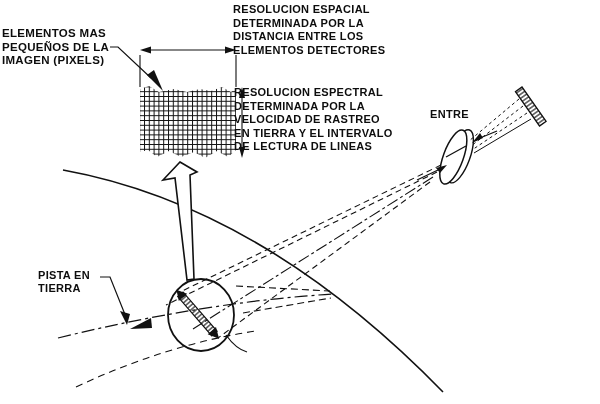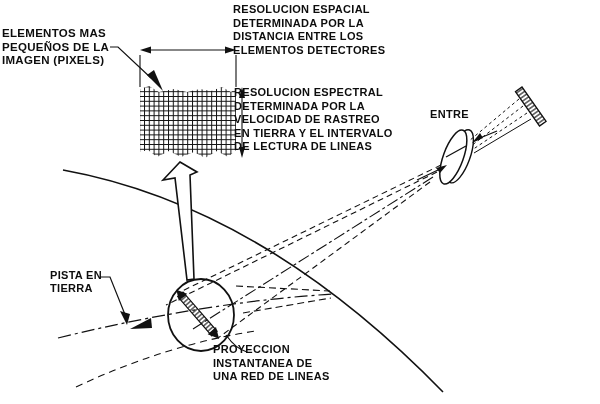--- a/index.html
+++ b/index.html
@@ -120,20 +120,17 @@
 
   <div class="lbl" style="left:234px;top:86px;width:170px;">RESOLUCION ESPECTRAL
 DETERMINADA POR LA
 VELOCIDAD DE RASTREO
 EN TIERRA Y EL INTERVALO
 DE LECTURA DE LINEAS</div>
 
 
   <div class="lbl" style="left:430px;top:108px;width:66px;">ENTRE</div>
 
-  <div class="lbl small" style="left:38px;top:269px;width:64px;margin-left:12px;">PISTA EN
+  <div class="lbl small" style="left:38px;top:269px;width:64px;">PISTA EN
 TIERRA</div>
 
-  <div class="lbl" style="left:213px;top:343px;width:158px;">PROYECCION
-INSTANTANEA DE
-UNA RED DE LINEAS</div>
 
 </div>
 
 </body></html>

